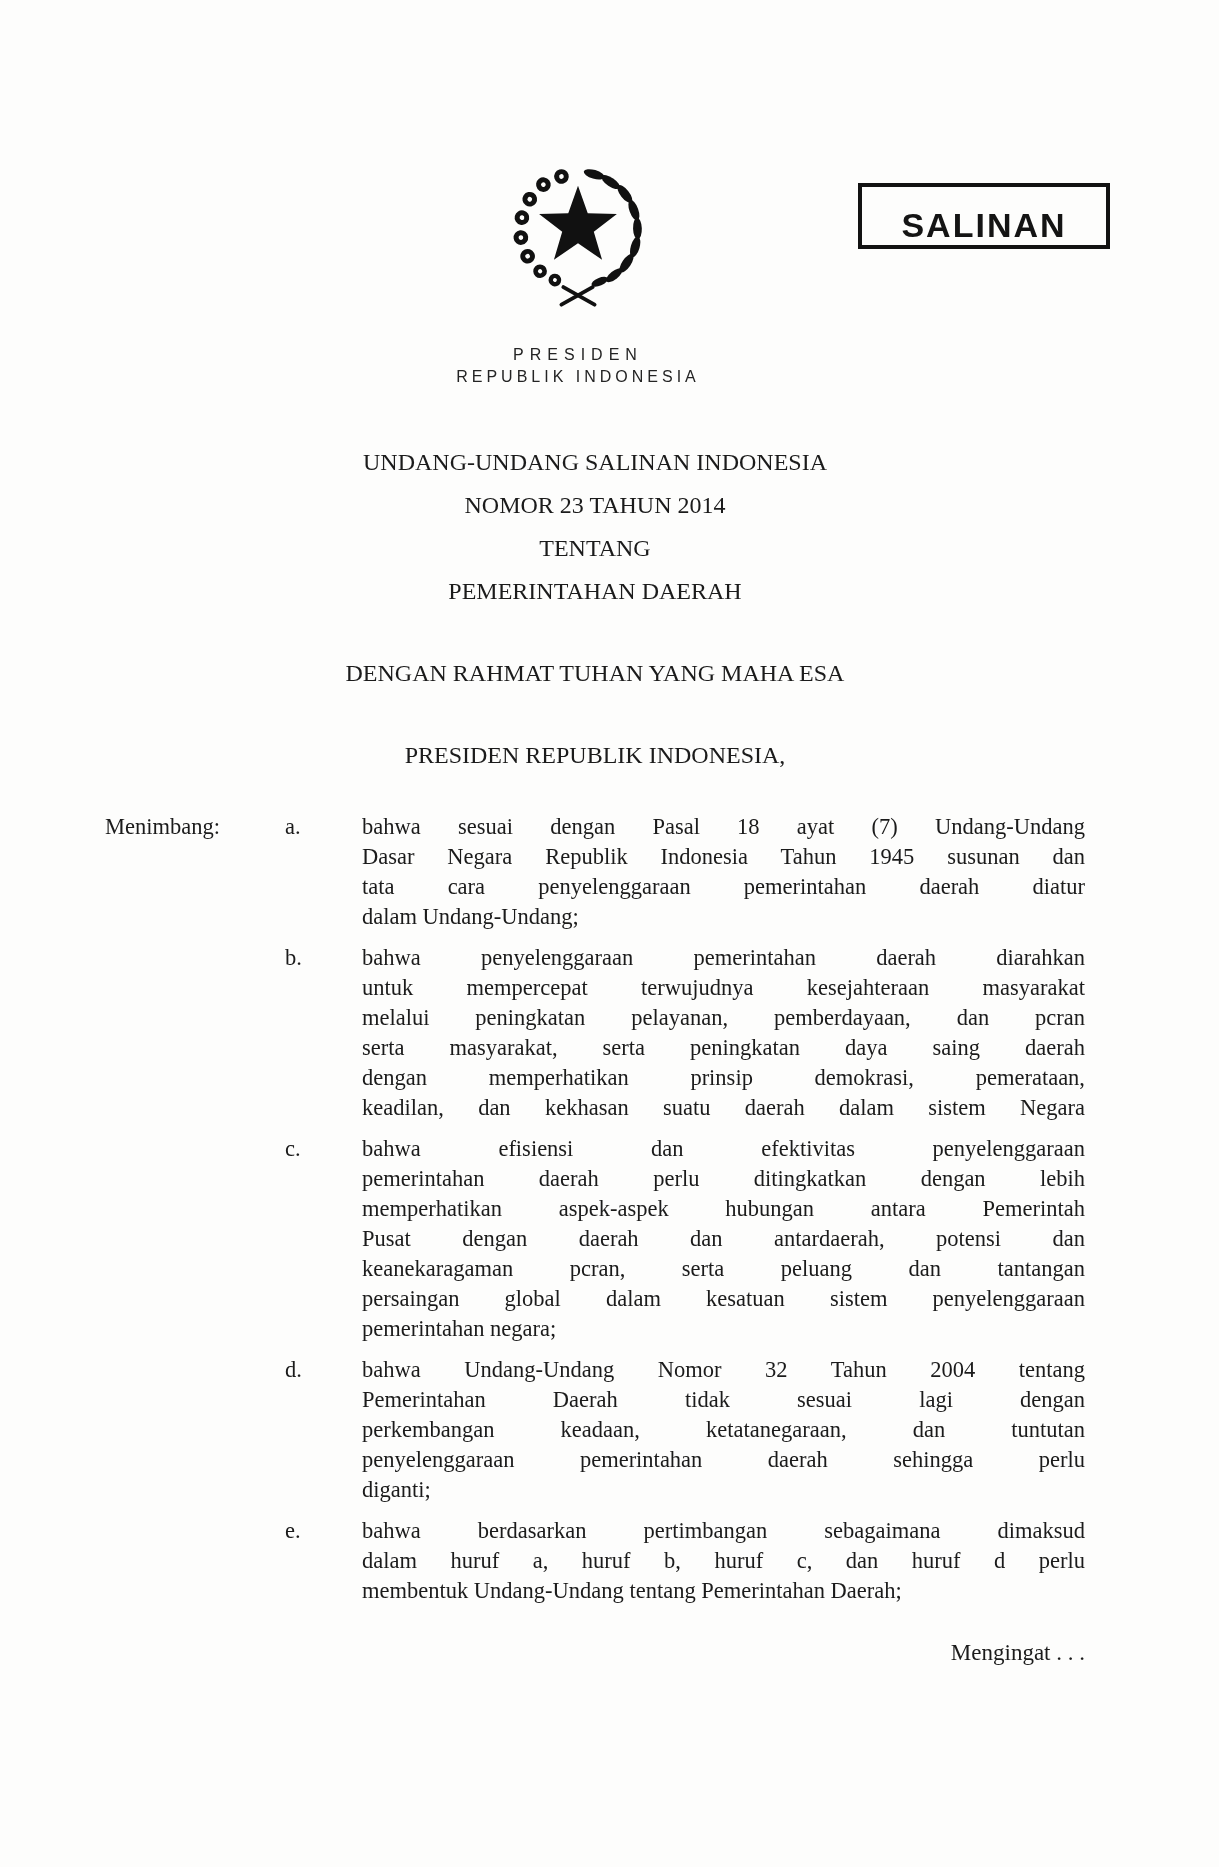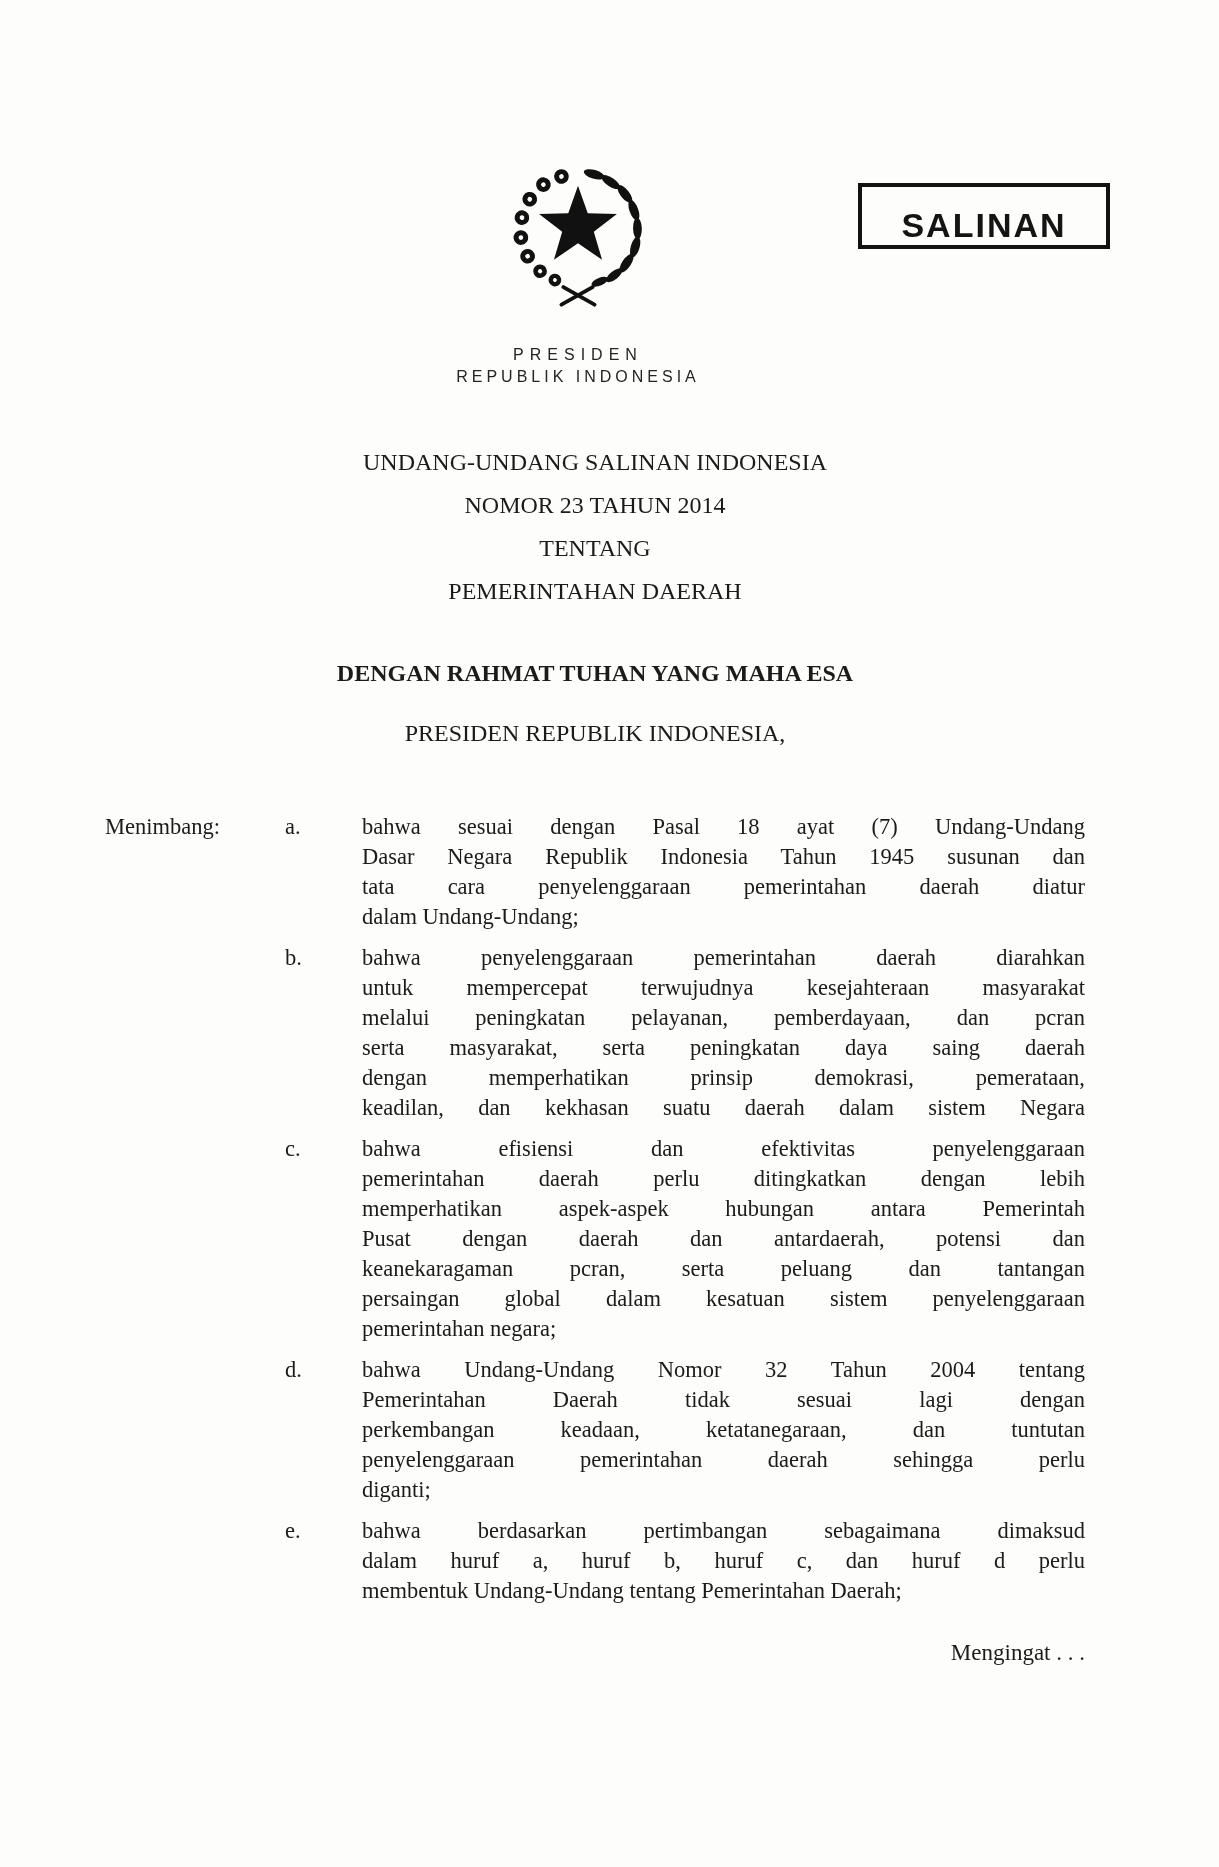--- a/index.html
+++ b/index.html
@@ -28,22 +28,22 @@
     text-align:center;
     font-family:"Liberation Sans", sans-serif;
     color:#242424;
   }
   .letterhead .lh1{font-size:16px;letter-spacing:6px;line-height:22px;}
   .letterhead .lh2{font-size:16px;letter-spacing:4px;line-height:22px;}
   
   .h-center{position:absolute;left:105px;width:980px;text-align:center;}
   .title-block{top:441px;font-size:24px;}
   .title-block div{line-height:43px;}
-  .invocation{top:658px;font-size:24px;line-height:30px;font-weight:bold;}
-  .authority{top:718px;font-size:24px;line-height:30px;}
+  .invocation{top:658px;font-size:24px;line-height:30px;}
+  .authority{top:740px;font-size:24px;line-height:30px;}
   
   .consider{
     position:absolute;left:105px;top:812px;width:980px;
     font-size:22.5px;line-height:30px;
   }
   .mi-row{display:flex;margin-bottom:11px;}
   .mi-label{width:180px;flex:none;}
   .mi-letter{width:55px;flex:none;}
   .mi-text{flex:1;min-width:0;margin-left:22px;}
   .jline{text-align:justify;text-align-last:justify;}

